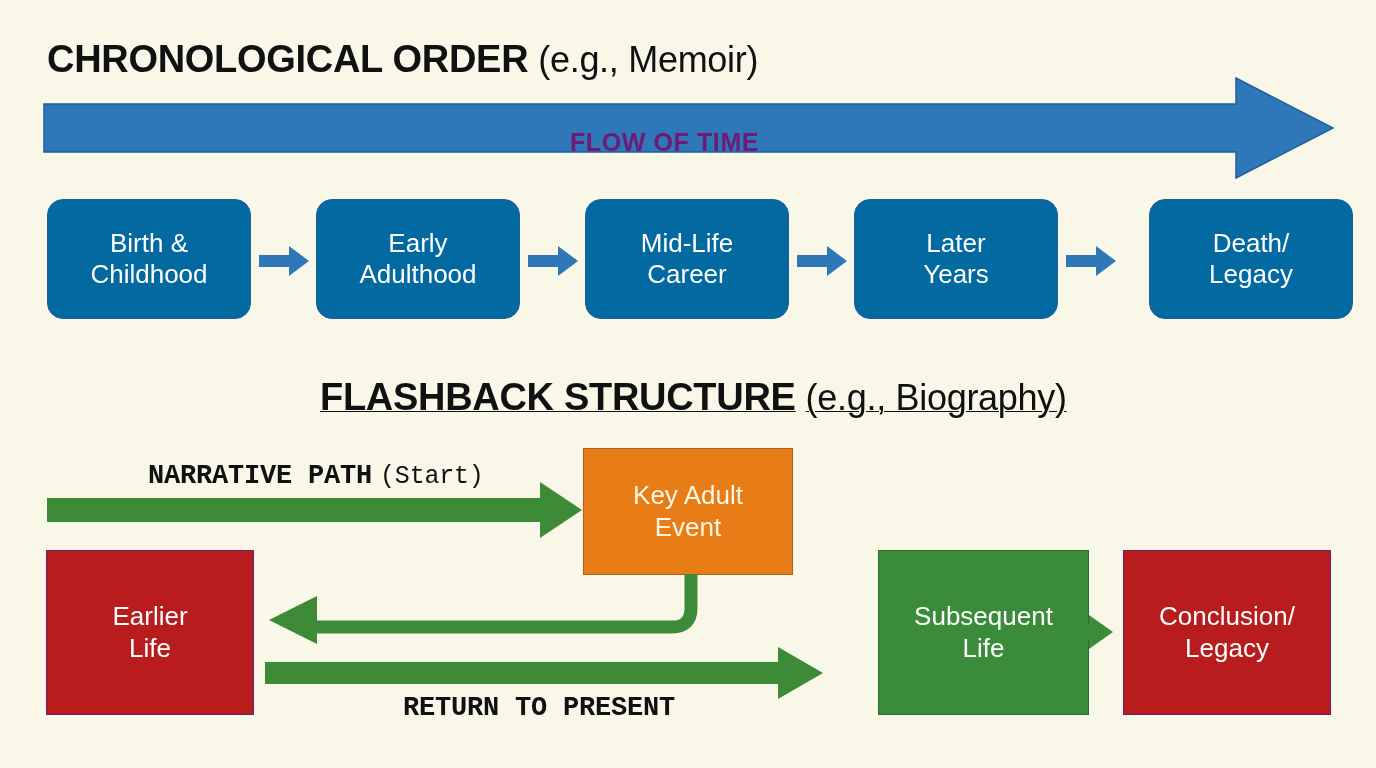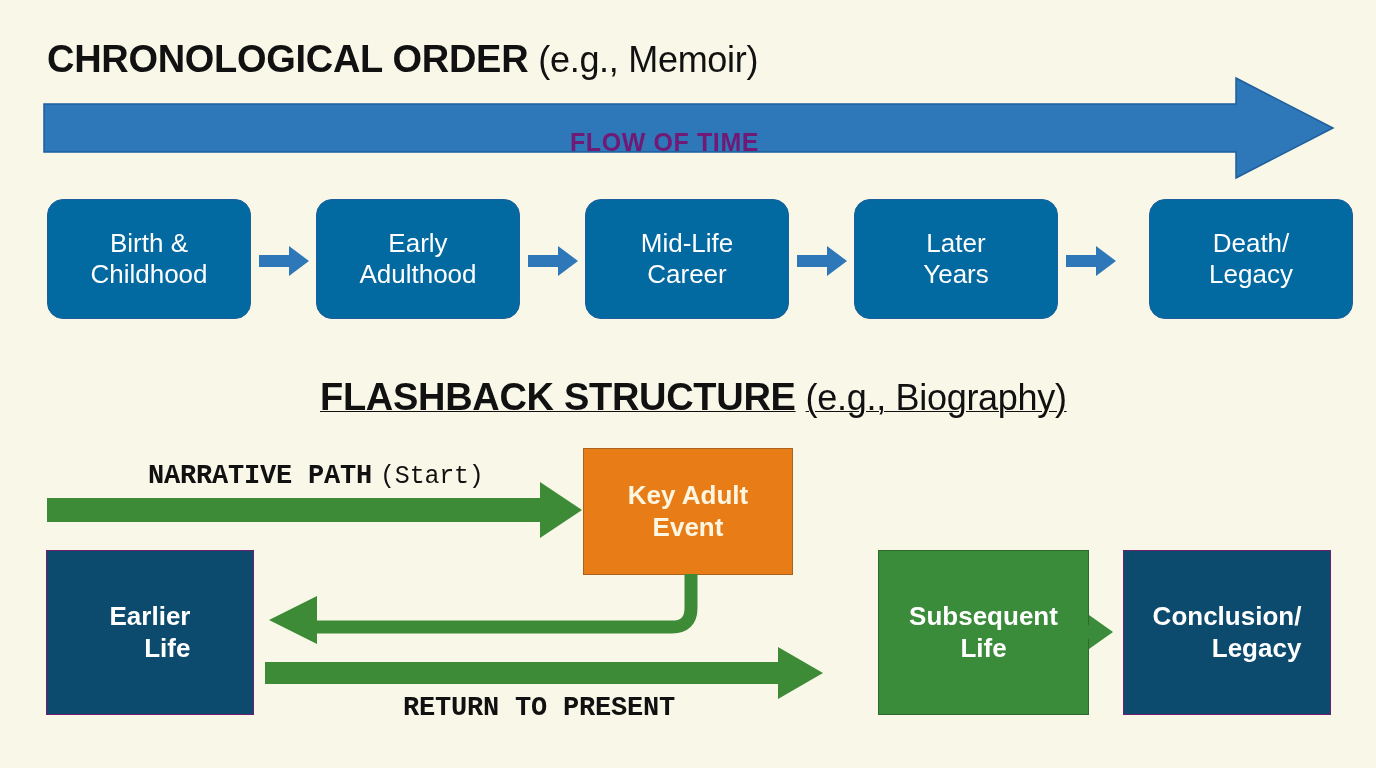--- a/index.html
+++ b/index.html
@@ -61,32 +61,30 @@
     position: absolute;
     display: flex;
     align-items: center;
     justify-content: center;
     text-align: center;
     font-size: 26px;
     line-height: 1.2;
     font-family: "Liberation Sans", sans-serif;
     box-sizing: border-box;
     padding: 20px 6px;
-    font-weight: bold;
   }
   .sbox.orange {
     background: #e87d17;
     border: 1px solid #a9621e;
     color: #fdf6e3;
   }
   .sbox.purple {
-    background: #0c4a6e;
+    background: #b91c1c;
     border: 1px solid #6f1f70;
     color: #ffffff;
-    text-align: right;
   }
   .sbox.green {
     background: #3a8b3a;
     border: 1px solid #2c6b2c;
     color: #ffffff;
   }
 
   
   .arrow-label {
     position: absolute;

